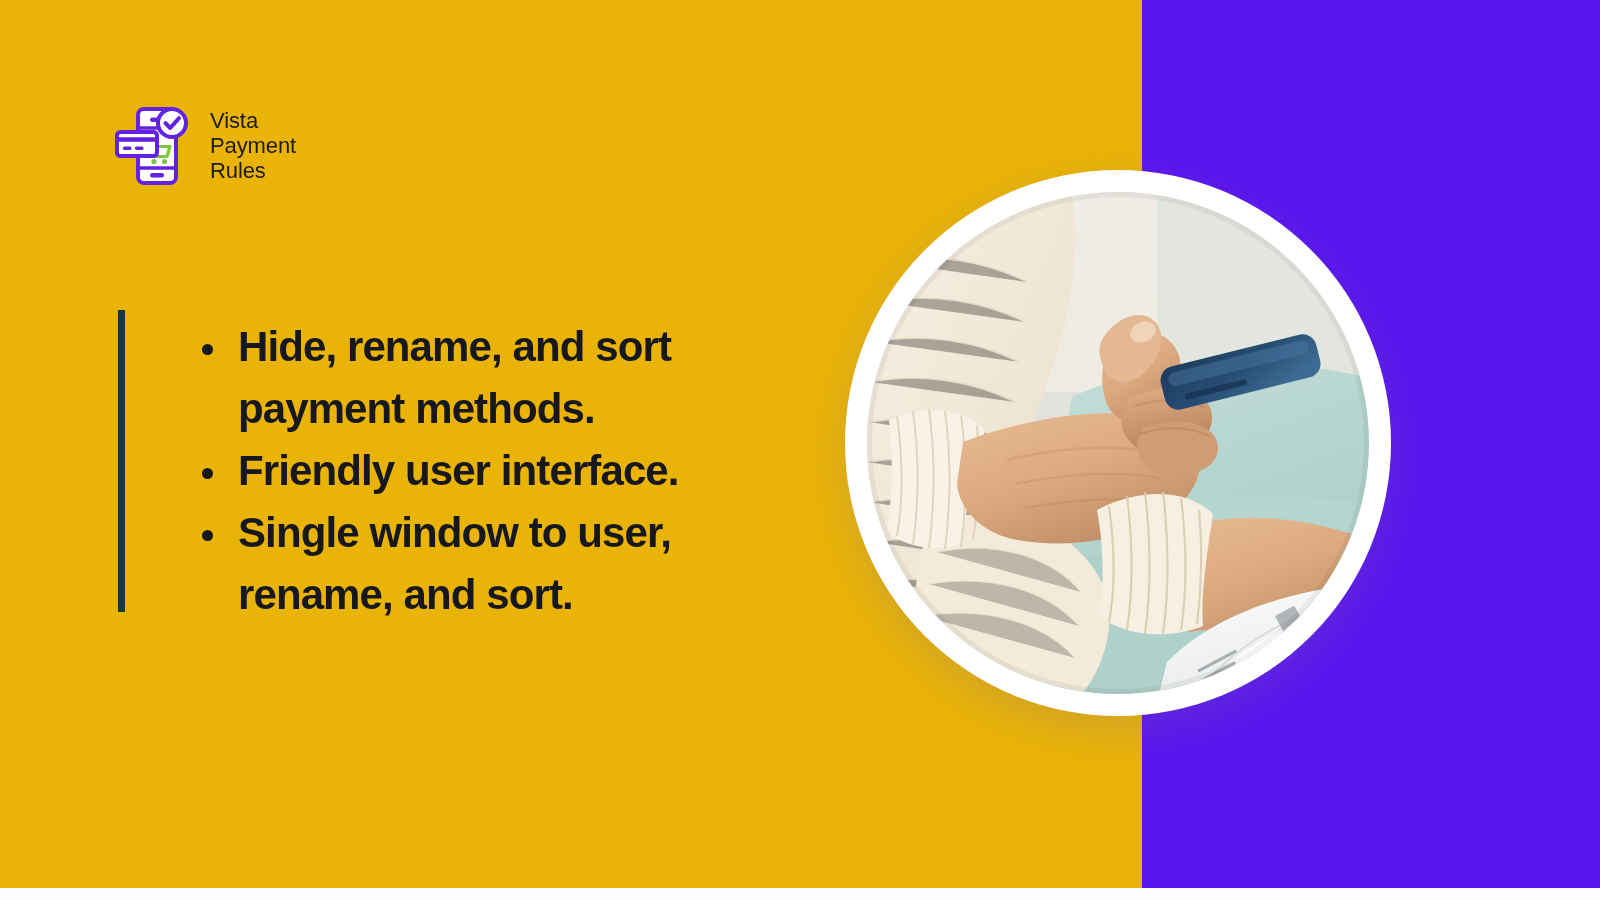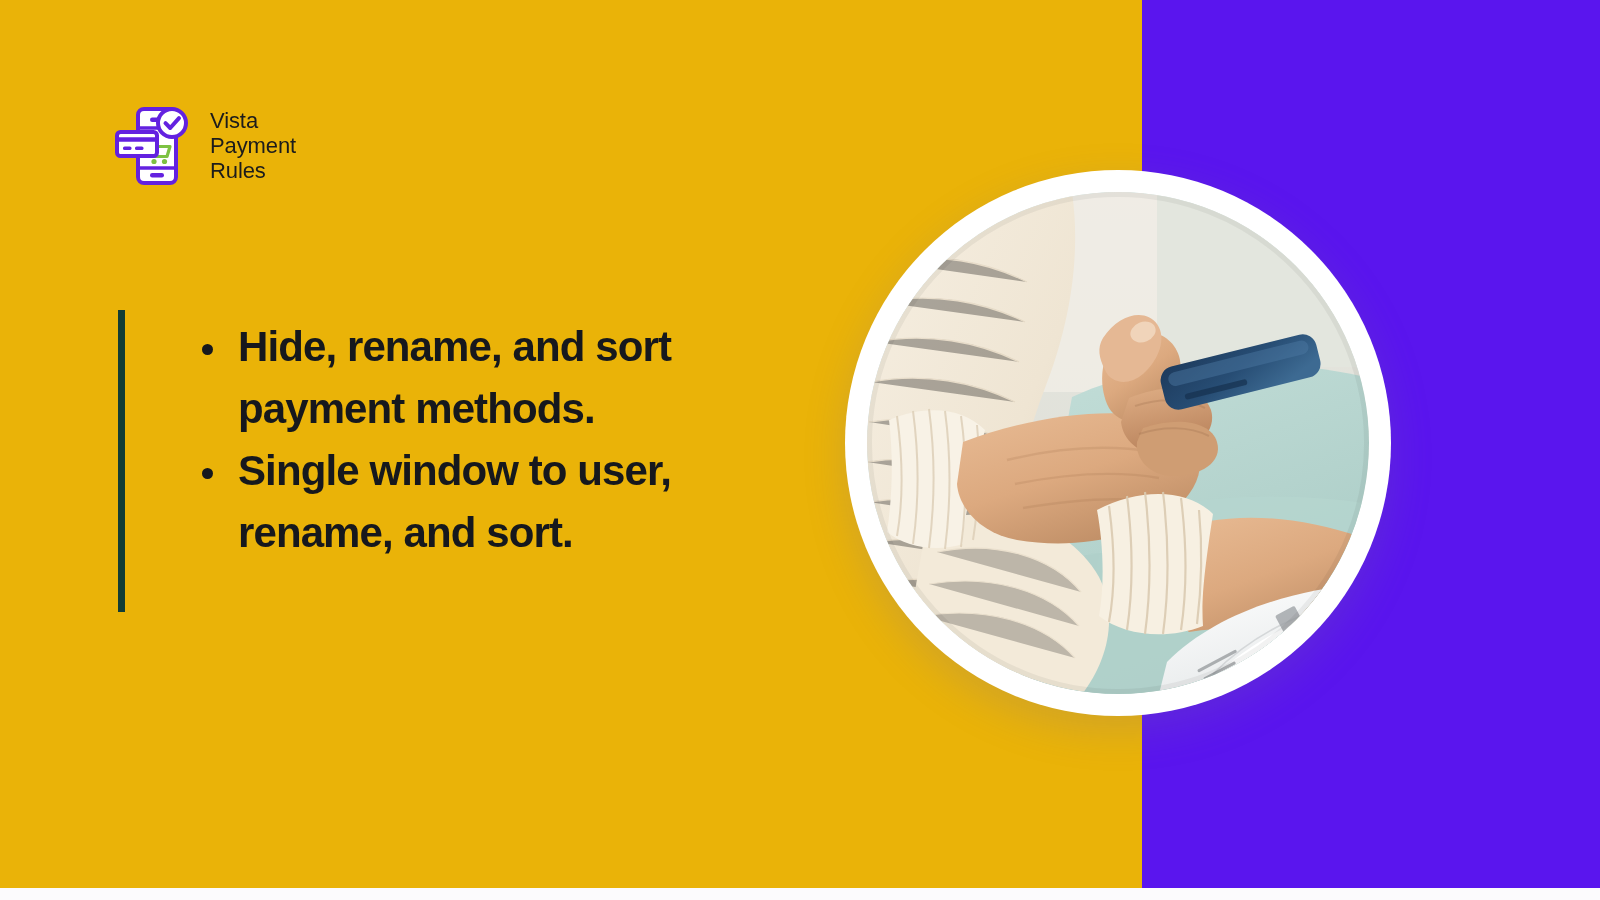--- a/index.html
+++ b/index.html
@@ -160,20 +160,23 @@
     <div class="logo-text">Vista
 Payment
 Rules</div>
   </div>
 
   <div class="accent-bar"></div>
 
   <ul class="bullets">
     <li>
       <span>Hide, rename, and sort payment methods.</span>
+    </li>
+    <li>
+      <span>Friendly user interface.</span>
     </li>
     <li>
       <span>Single window to user, rename, and sort.</span>
     </li>
   </ul>
 
   <div class="photo-wrap">
     <div class="photo">
       <svg viewBox="0 0 502 502" aria-hidden="true">
         <defs>

